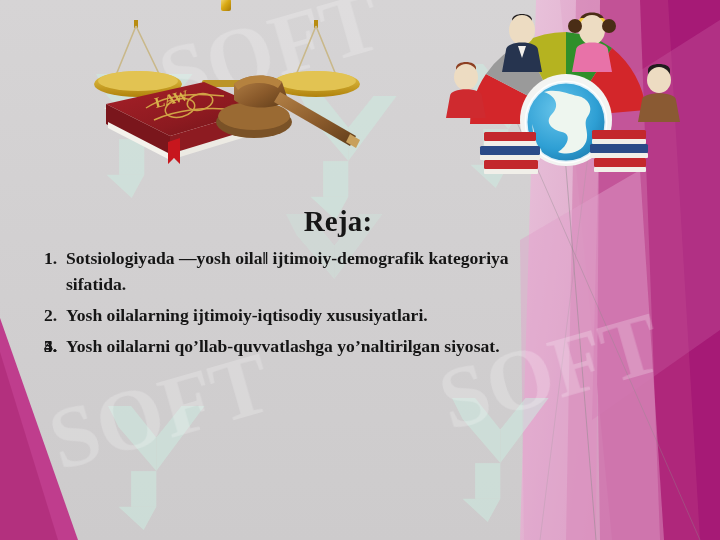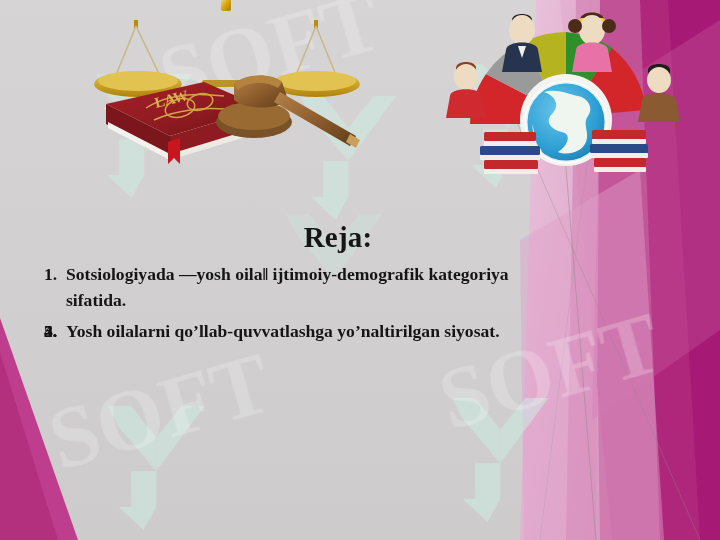--- a/index.html
+++ b/index.html
@@ -24,21 +24,21 @@
   #content{
     position:absolute;left:0;top:205px;width:720px;
     z-index:40;
   }
   #slide-title{
     text-align:center;
     font-size:29px;
     font-weight:bold;
     color:#161616;
     letter-spacing:0.2px;
-    margin:16px 0 7px 0;
+    margin:0 0 7px 0;
     padding-right:44px;
   }
   ol#reja-list{
     list-style:none;
     margin:0;padding:0 16px 0 44px;
   }
   ol#reja-list > li{
     position:relative;
     font-size:17.6px;
     font-weight:bold;
@@ -316,20 +316,21 @@
       <li class="justified">
         <span class="num">1.</span>
         <span class="txt">
           <span>Sotsiologiyada  —yosh  oila‖  ijtimoiy-demografik  kategoriya</span>
           <span class="tail">sifatida.</span>
         </span>
       </li>
 
       <li>
         <span class="num">2.</span>
+        <span class="txt">Yosh oilalarning ijtimoiy-iqtisodiy xususiyatlari.</span>
       </li>
 
       <li>
         <span class="num">3.</span>
       </li>
 
       <li>
         <span class="num">4.</span>
       </li>
 

